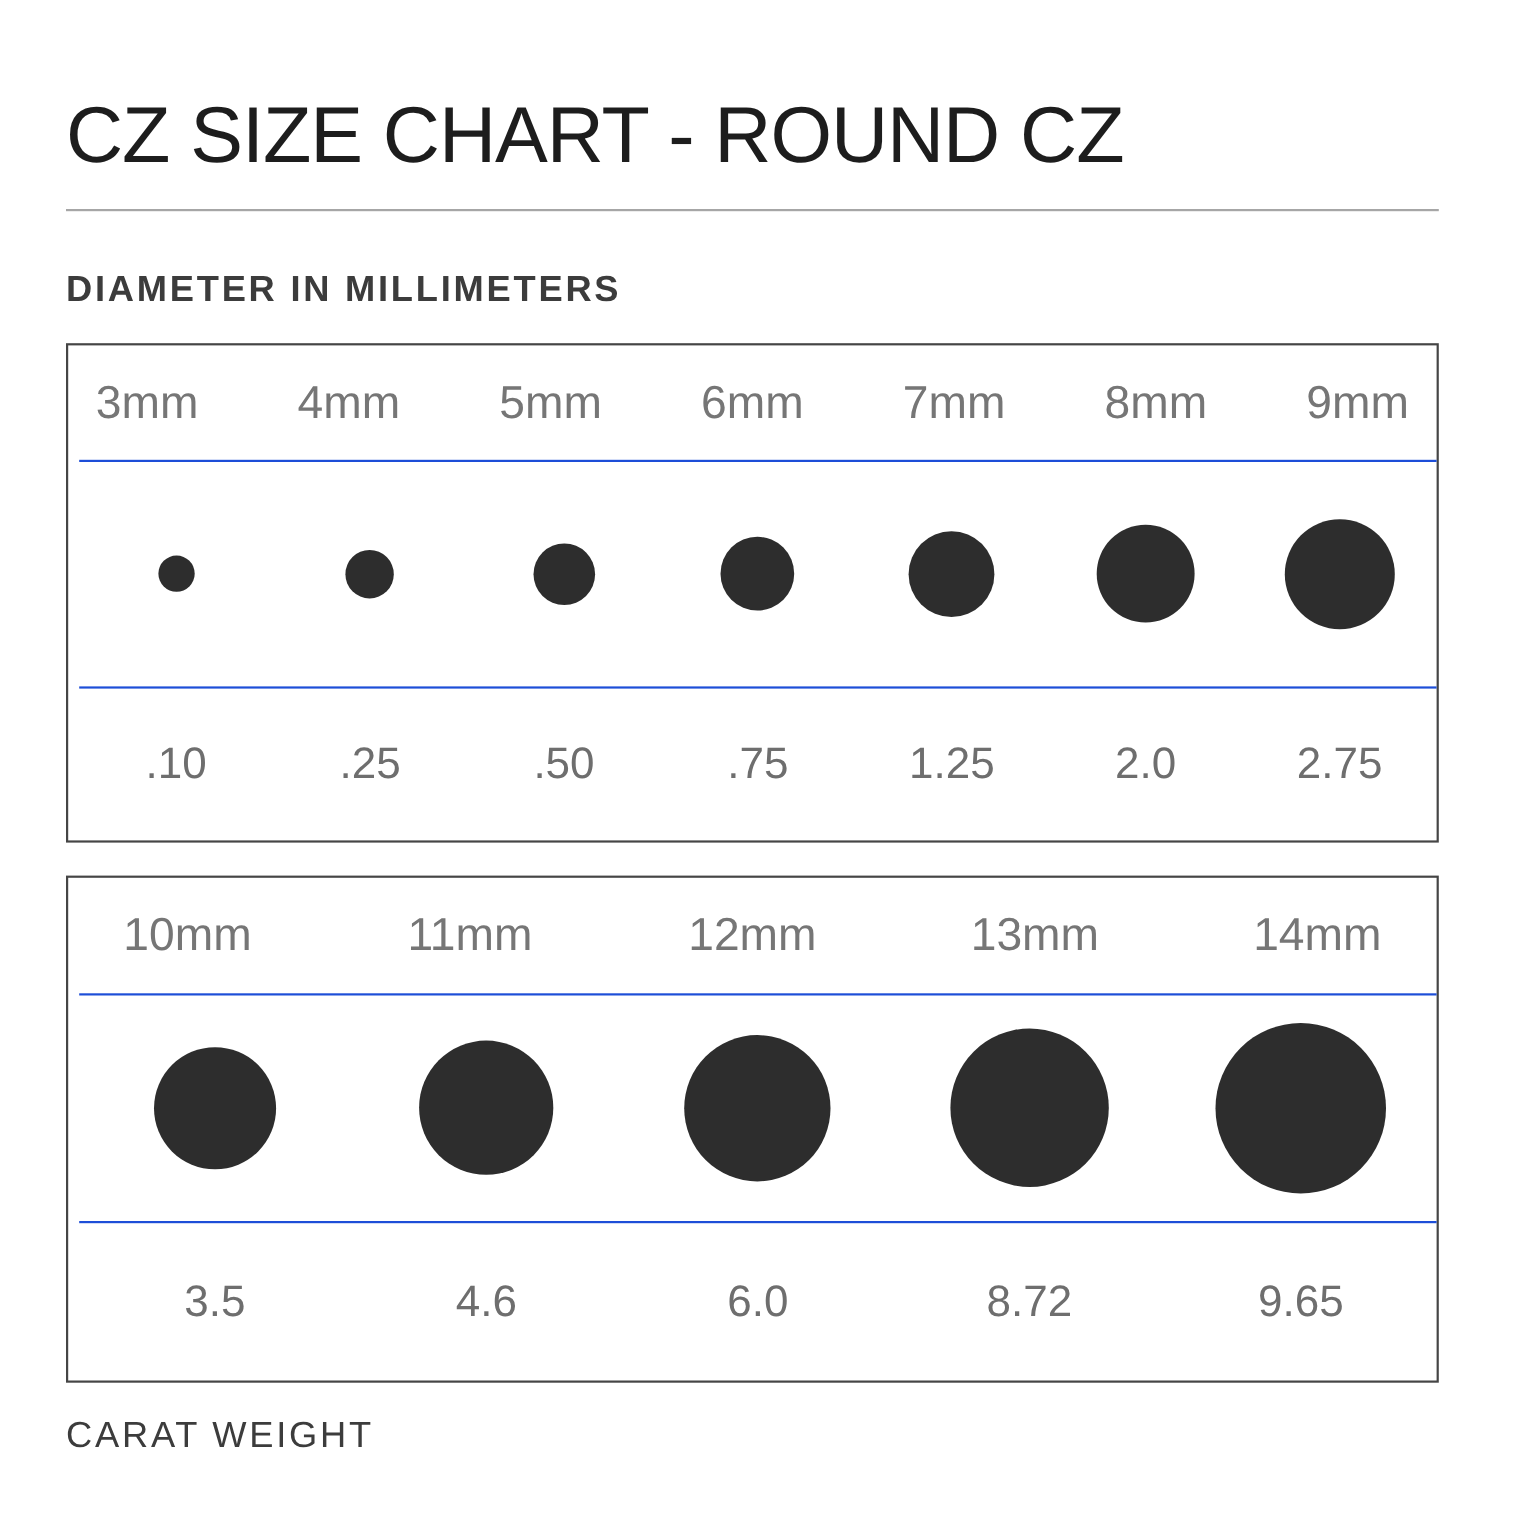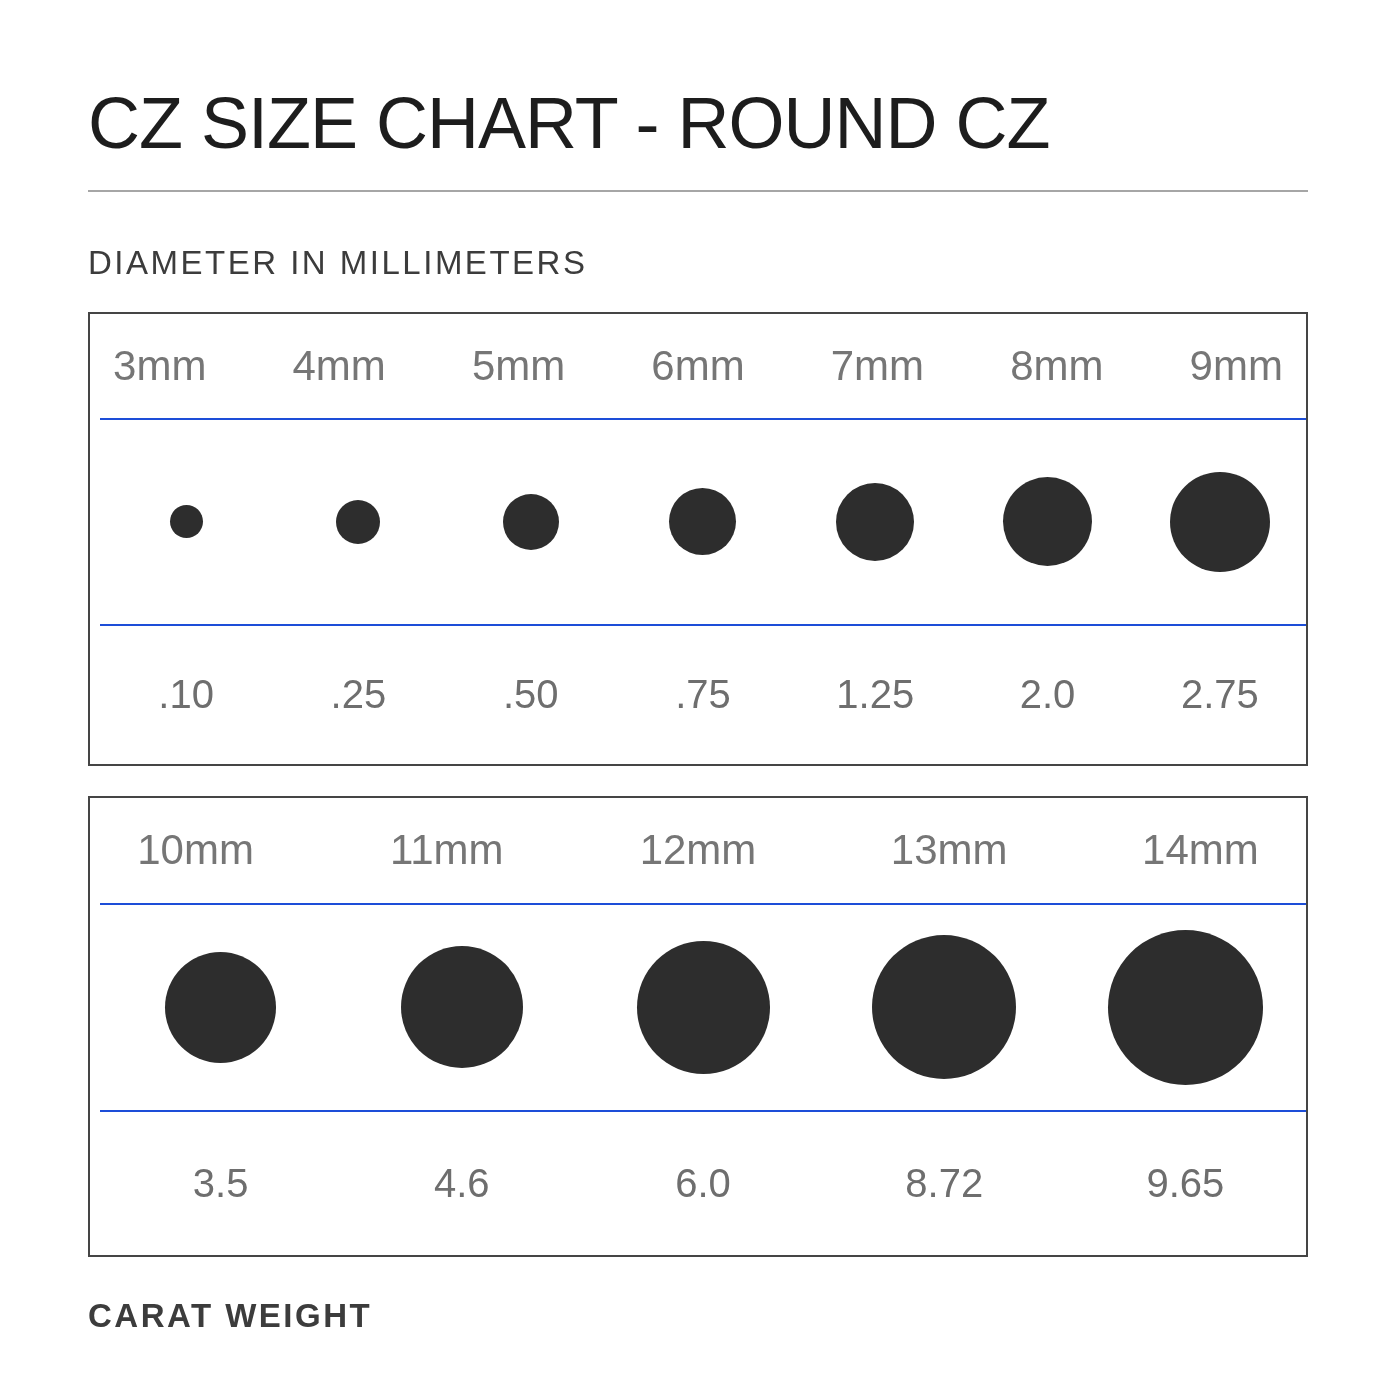--- a/index.html
+++ b/index.html
@@ -2,21 +2,21 @@
 <html><head>
 <meta charset="utf-8">
 <style>
   html, body { margin: 0; padding: 0; background: #ffffff; }
   .canvas {
     position: relative;
     width: 1400px;
     height: 1336px;
     background: #ffffff;
     box-sizing: border-box;
-    padding: 86px 92px 0 88px;
+    padding: 86px 92px 0 60px;
     font-family: "Liberation Sans", sans-serif;
     border-radius: 13px;
   }
   .page-title {
     font-size: 72px;
     line-height: 1.05;
     color: #1d1d1d;
     letter-spacing: -1px;
     white-space: nowrap;
   }
@@ -24,22 +24,22 @@
     height: 2px;
     background: #a6a6a6;
     margin-top: 28px;
   }
   .section-label {
     font-size: 33px;
     letter-spacing: 2.5px;
     color: #3c3c3c;
     white-space: nowrap;
   }
-  .diameter-label { margin-top: 52px; }
-  .footer-label { margin-top: 40px; font-weight: bold; }
+  .diameter-label { margin-top: 52px; font-weight: bold; }
+  .footer-label { margin-top: 28px; }
   .size-table {
     margin-top: 30px;
     border: 2px solid #454545;
   }
   .trow { display: flex; }
   .trow + .trow { border-top: 2px solid #1d4ed8; margin-left: 10px; }
   .cell {
     flex: 1 1 0;
     display: flex;
     align-items: center;

